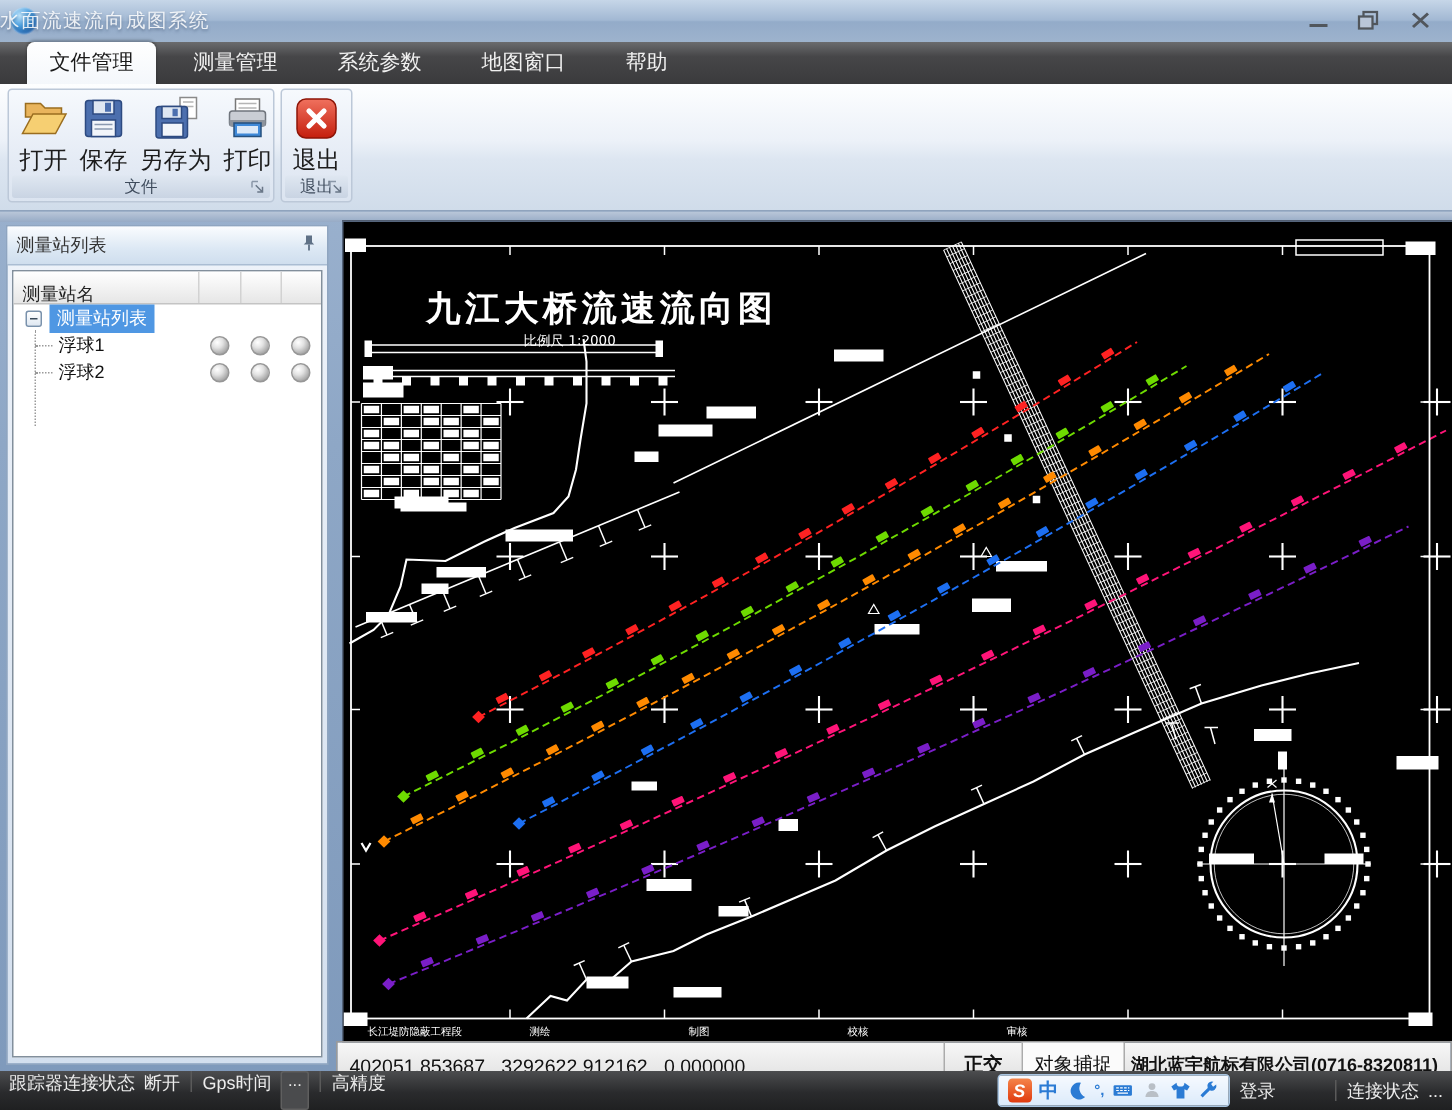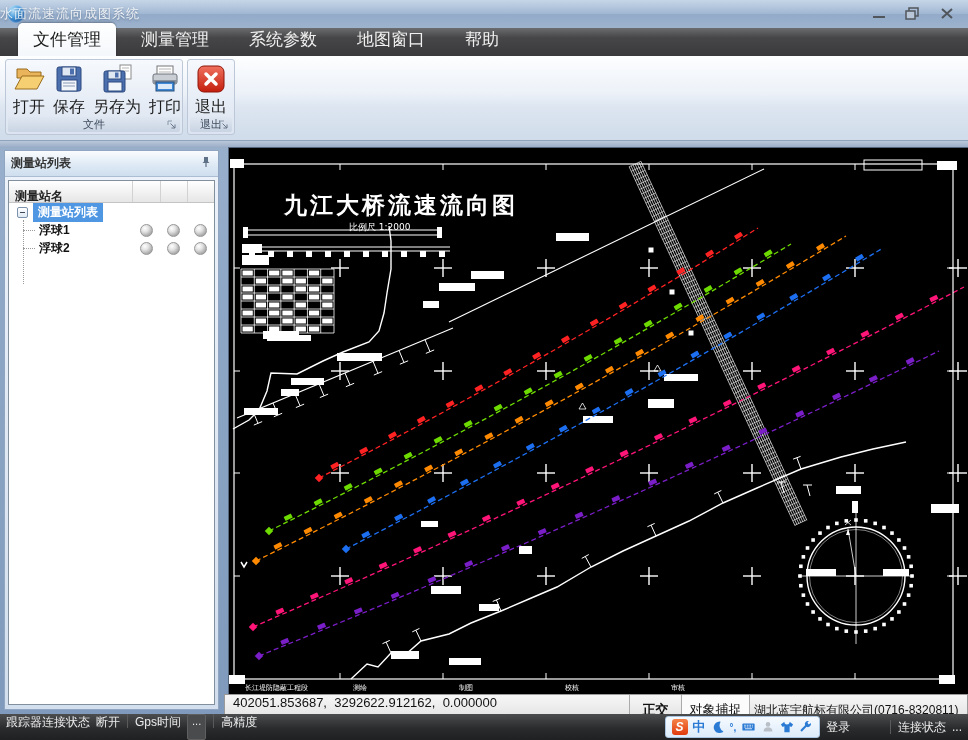--- a/index.html
+++ b/index.html
@@ -13,42 +13,42 @@
   .globe{width:18px;height:18px;border-radius:50%;margin-left:7px;
     background:radial-gradient(circle at 35% 30%,#bfe4fa,#4a9fe0 40%,#1458a8 80%,#0b3c78);
     box-shadow:inset 0 0 2px #fff;}
   .apptitle{position:absolute;left:0;right:0;color:rgba(255,255,255,.85);
     font-size:13px;letter-spacing:1px;text-shadow:0 1px 2px rgba(60,80,110,.5);}
   .winbtns{position:absolute;right:8px;top:6px;display:flex;gap:8px;}
   .winbtn{width:26px;height:15px;display:flex;align-items:center;justify-content:center;border-radius:2px;}
   
   .tabstrip{position:absolute;left:0;top:28px;width:968px;height:28px;
     background:linear-gradient(#6b6c6e,#464648 35%,#3a3a3c);display:flex;align-items:flex-end;padding-left:18px;box-sizing:border-box;}
-  .tab{padding:5px 15px;margin-right:10px;color:#f0f0f0;font-size:17px;cursor:default;}
+  .tab{padding:5px 15px;margin-right:10px;color:#f0f0f0;font-size:14px;cursor:default;}
   .tab.active{background:linear-gradient(#ffffff,#f4f7fb);color:#1a1a1a;border-radius:5px 5px 0 0;
     box-shadow:0 -1px 2px rgba(0,0,0,.3);}
   
   .ribbon{position:absolute;left:0;top:56px;width:968px;height:84px;
     background:linear-gradient(#fdfeff,#ecf1f8 45%,#dde6f1 60%,#d0dcea);
     display:flex;padding:3px 0 0 5px;box-sizing:border-box;gap:4px;}
   .rgroup{position:relative;height:76px;border:1px solid #bcc8d8;border-radius:3px;
     background:linear-gradient(#f6f9fd,#e7edf6 55%,#dbe4f0);box-sizing:border-box;}
   .rbtns{display:flex;padding:2px 3px 0 3px;}
   .rbtn{display:flex;flex-direction:column;align-items:center;padding:1px 4px;border-radius:3px;}
   .ricon{width:32px;height:32px;display:block;}
   .rlabel{font-size:16px;color:#1c1c1c;margin-top:2px;white-space:nowrap;}
   .gfooter{position:absolute;left:2px;right:2px;bottom:2px;height:15px;
     background:linear-gradient(#dfe7f1,#c9d4e3);border-radius:2px;color:#3e4b5c;font-size:11px;
     display:flex;align-items:center;justify-content:center;}
   .launcher{position:absolute;right:3px;bottom:2px;width:11px;height:11px;display:flex;align-items:center;justify-content:center;}
   .ribbon-edge{position:absolute;left:0;top:140px;width:968px;height:7px;
     background:linear-gradient(#bac7d9,#97abc6);border-top:1px solid #8fa3bd;}
   
   .panel{position:absolute;left:4px;top:150px;width:215px;height:560px;
-    background:linear-gradient(#eef3fa,#d3dfee);border:1px solid #8fa5c0;box-sizing:border-box;font-weight:bold;}
+    background:linear-gradient(#eef3fa,#d3dfee);border:1px solid #8fa5c0;box-sizing:border-box;}
   .panel-title{height:25px;display:flex;align-items:center;padding:0 6px;font-size:12px;color:#333;
     background:linear-gradient(#fafcfe,#dce8f4 60%,#cfdeee);border-bottom:1px solid #aabdd3;}
   .panel-title .pt-label{flex:1;}
   .tree{position:absolute;left:3px;right:3px;top:29px;bottom:4px;background:#fff;border:1px solid #828f9c;overflow:hidden;}
   .tree-head{display:flex;height:22px;background:linear-gradient(#ffffff,#e6e6e6);border-bottom:1px solid #c4c4c4;
     font-size:12px;color:#222;box-sizing:border-box;}
   .th-name{width:127px;padding:7px 0 0 6px;box-sizing:border-box;}
   .th-col{width:27px;border-left:1px solid #d2d2d2;}
   .trow{height:18px;display:flex;align-items:center;position:relative;font-size:12px;color:#111;}
   .expander{width:11px;height:11px;margin-left:8px;margin-right:5px;border:1px solid #7a92ac;border-radius:2px;
@@ -58,27 +58,27 @@
   .trow.child{padding-left:30px;}
   .trow.child::before{content:"";position:absolute;left:14px;top:50%;width:12px;border-top:1px dotted #9a9a9a;}
   .vguide{position:absolute;left:14px;top:39px;height:64px;border-left:1px dotted #9a9a9a;}
   .leds{position:absolute;left:131px;display:flex;gap:14px;}
   .led{width:13px;height:13px;border-radius:50%;box-sizing:border-box;border:1px solid #979797;
     background:radial-gradient(circle at 35% 30%,#ffffff,#e2e2e2 35%,#ababab 72%,#8d8d8d);}
   
   #cad{position:absolute;left:228px;top:147px;width:740px;height:547px;background:#000;display:block;
     border-left:1px solid #55657c;border-top:1px solid #55657c;}
   
-  .coordbar{position:absolute;left:224px;top:694px;width:744px;height:32px;display:flex;
+  .coordbar{position:absolute;left:224px;top:694px;width:744px;height:32px;display:flex;align-items:center;
     background:linear-gradient(#f7f7f7,#dddddd);border:1px solid #9a9a9a;box-sizing:border-box;font-size:13px;color:#111;}
   .coords{flex:1;padding-left:8px;white-space:pre;}
   .seg{border-left:1px solid #ababab;height:100%;display:flex;align-items:center;justify-content:center;box-sizing:border-box;}
   .seg-ortho{width:52px;font-weight:bold;}
   .seg-osnap{width:68px;background:#fbfbfb;}
-  .seg-co{width:218px;justify-content:flex-start;padding-left:4px;font-size:12px;white-space:nowrap;overflow:hidden;}
+  .seg-co{width:218px;justify-content:flex-start;padding-left:4px;font-size:12px;white-space:nowrap;overflow:hidden;font-weight:bold;}
   
   .taskbar{position:absolute;left:0;top:714px;width:968px;height:26px;
     background:linear-gradient(#4c4d4f,#2a2b2d 55%,#1f2021);color:#ececec;display:flex;
     font-size:12px;box-sizing:border-box;padding:0 6px;}
   .tsep{width:1px;height:14px;background:#5a5a5a;margin:0 7px;}
   .chip{background:#4a4b4d;border:1px solid #5f5f5f;border-radius:2px;padding:0 4px;font-size:11px;}
   .tright{margin-left:auto;display:flex;align-items:center;}
   .sogou{height:20px;display:flex;align-items:center;gap:5px;padding:0 6px;margin-right:6px;
     background:linear-gradient(#f6faff,#dcebfa);border:1px solid #a8c4e0;border-radius:3px;}
   .sg-s{width:16px;height:16px;border-radius:3px;background:linear-gradient(#f5844a,#e03a0e);color:#fff;

